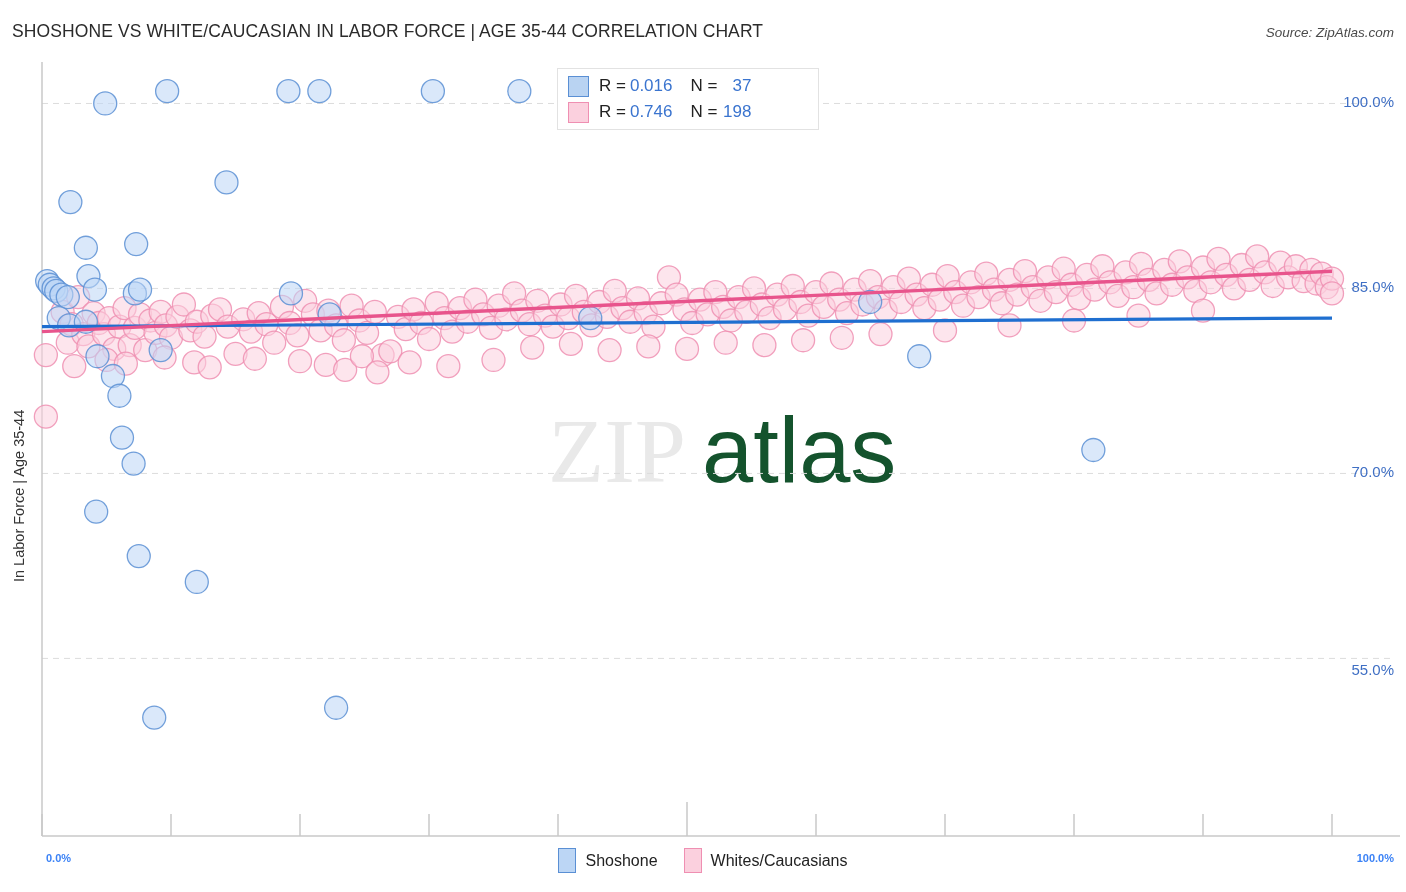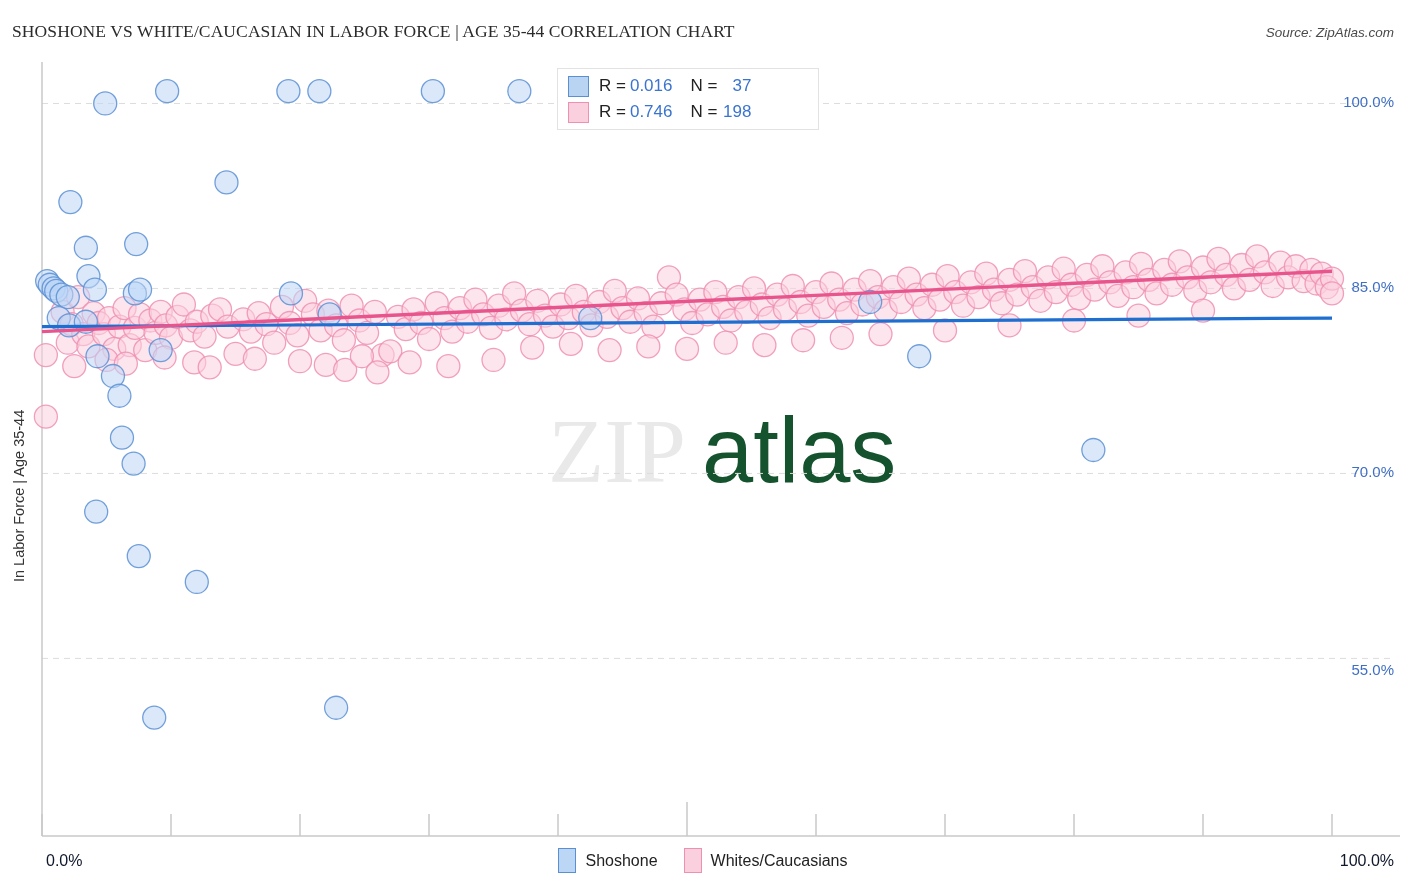--- a/index.html
+++ b/index.html
@@ -21,21 +21,20 @@
     height: 892px;
   }
   .title {
     position: absolute;
     left: 12px;
     top: 21px;
     font-size: 17.5px;
     color: #2b2b2b;
     letter-spacing: 0.1px;
     white-space: nowrap;
-    font-family: Liberation Serif, serif;
   }
   .source {
     position: absolute;
     right: 12px;
     top: 25px;
     font-size: 13.5px;
     font-style: italic;
     color: #4a4a4a;
     white-space: nowrap;
   }
@@ -58,23 +57,24 @@
   .ytick {
     position: absolute;
     right: 12px;
     font-size: 15px;
     color: #3f6fc4;
     white-space: nowrap;
     text-align: right;
   }
   .xtick {
     position: absolute;
-    font-size: 16px;
-    color: #0f172a;
-    white-space: nowrap;
+    font-size: 11px;
+    color: #3b82f6;
+    white-space: nowrap;
+    font-weight: bold;
   }
   .wm {
     position: absolute;
     left: 548px;
     top: 404px;
     font-size: 92px;
     line-height: 1;
     white-space: nowrap;
     pointer-events: none;
     user-select: none;

